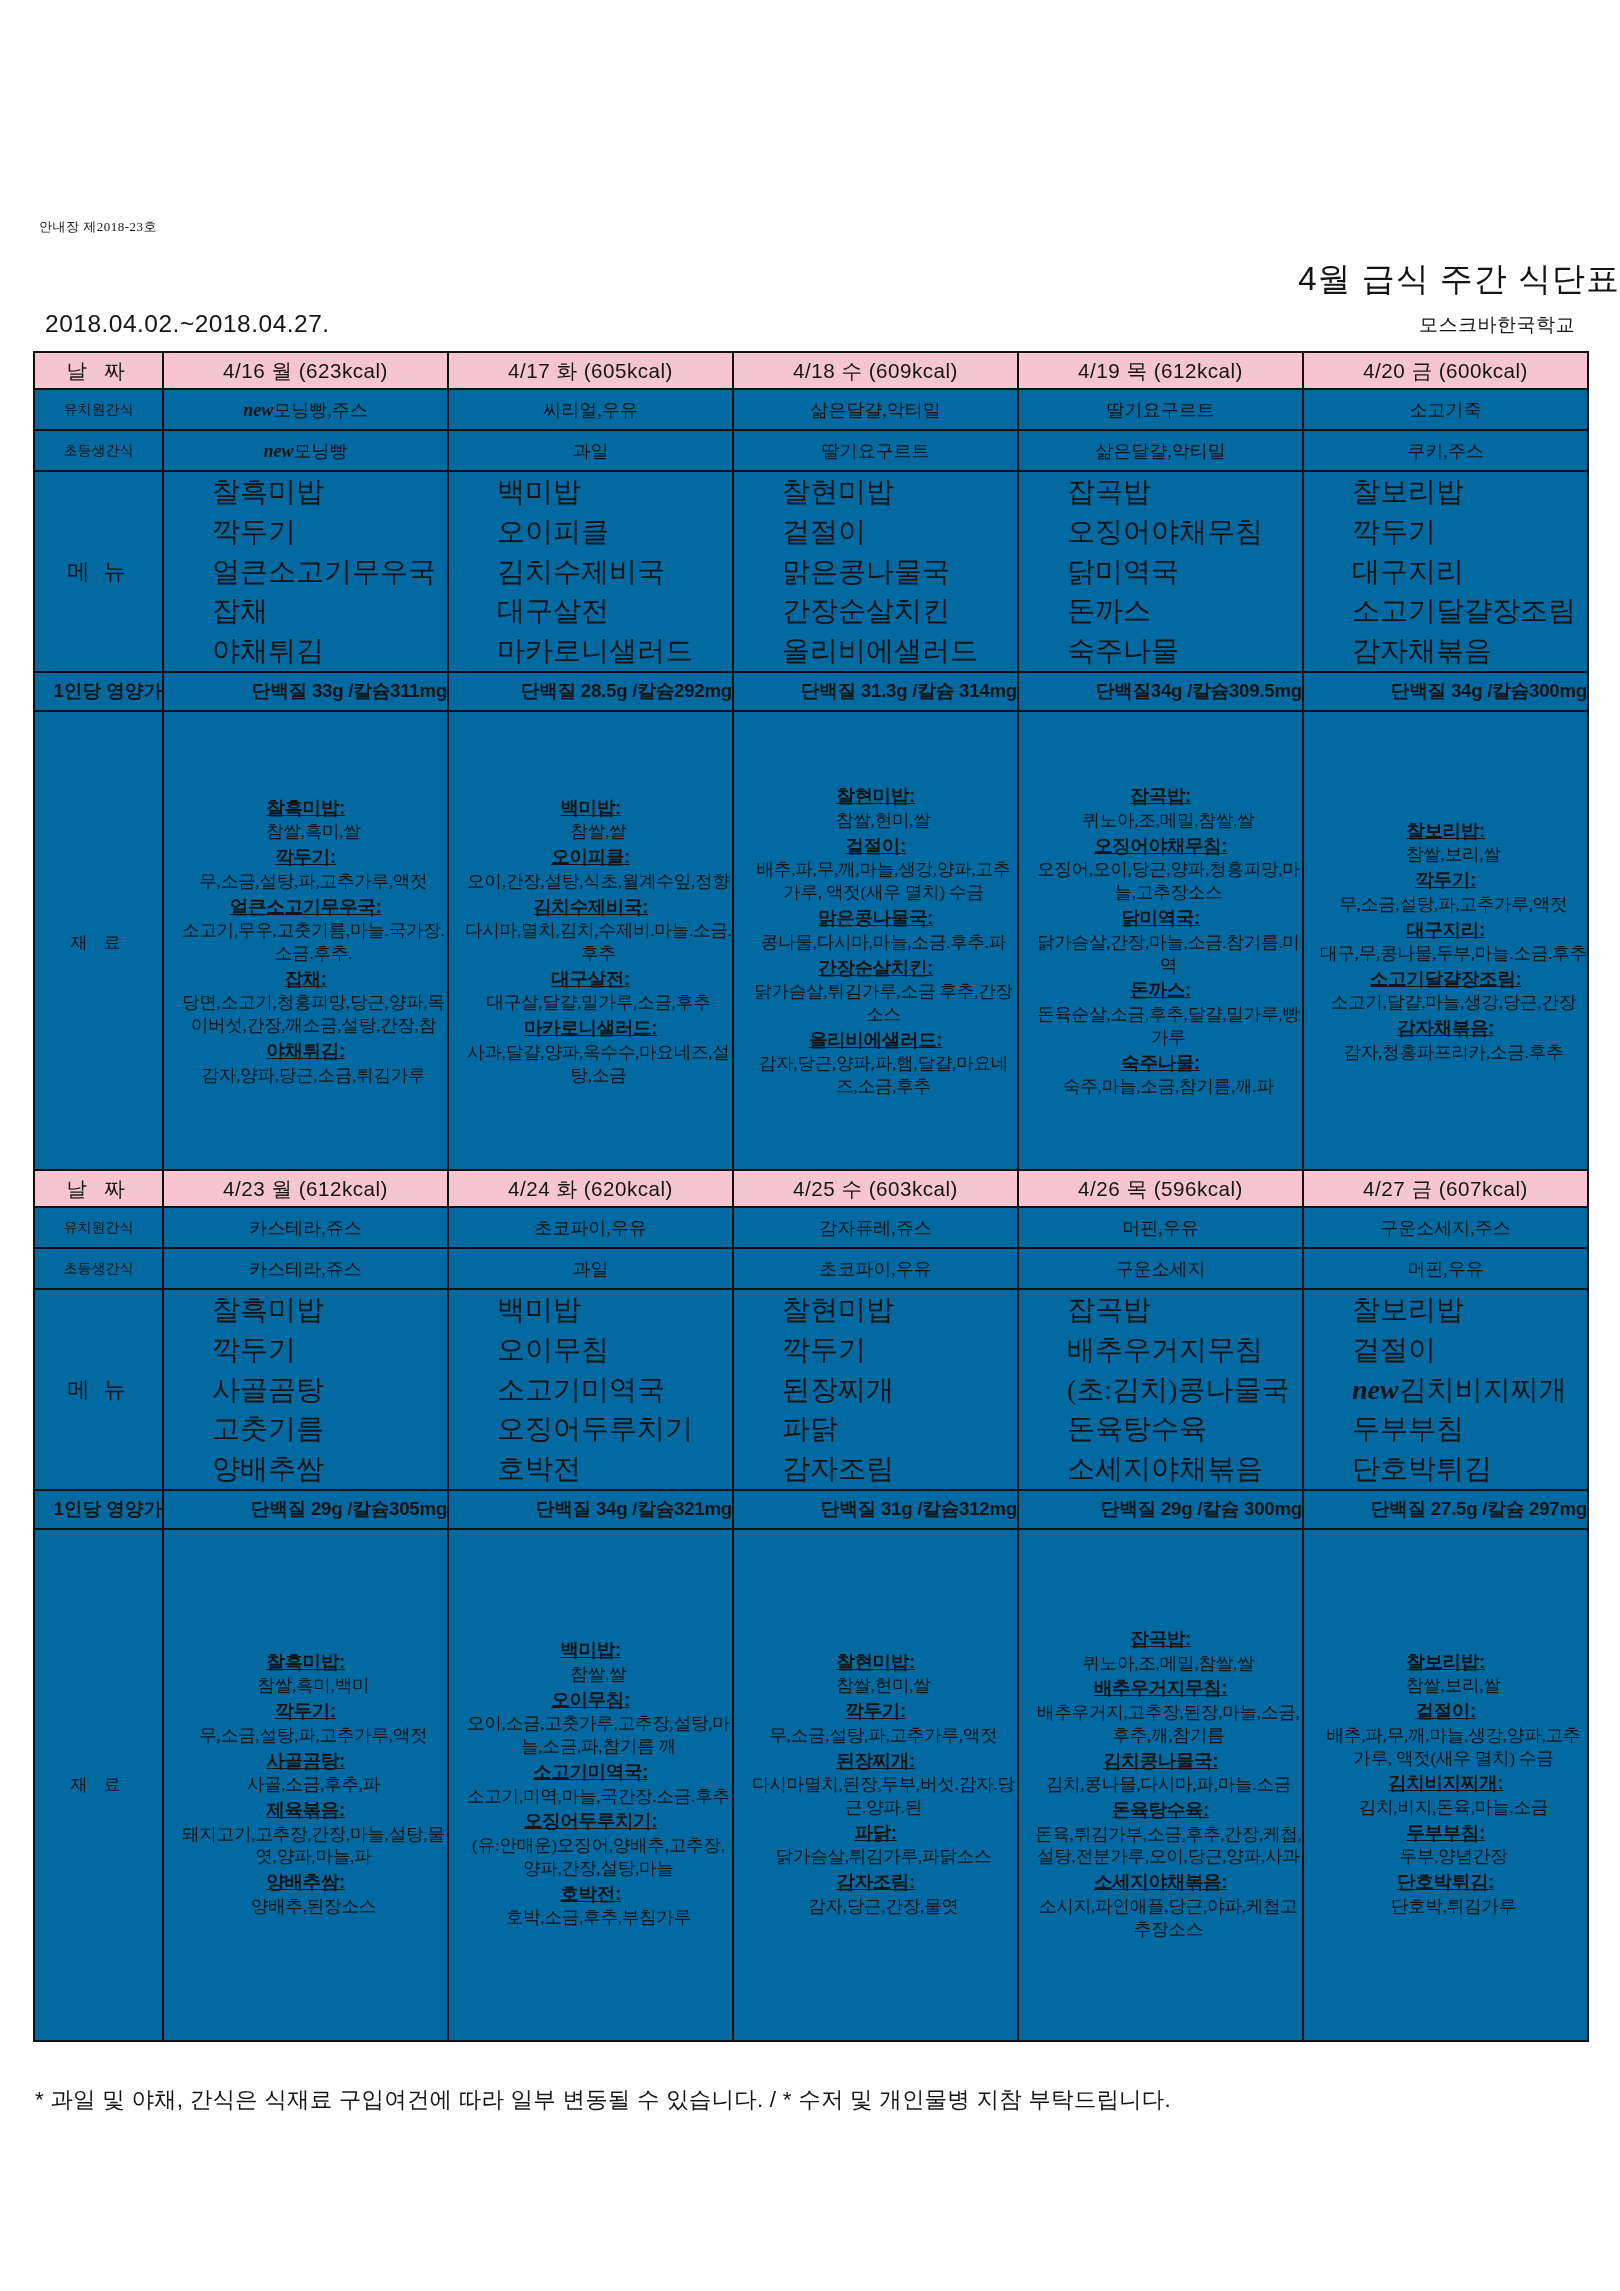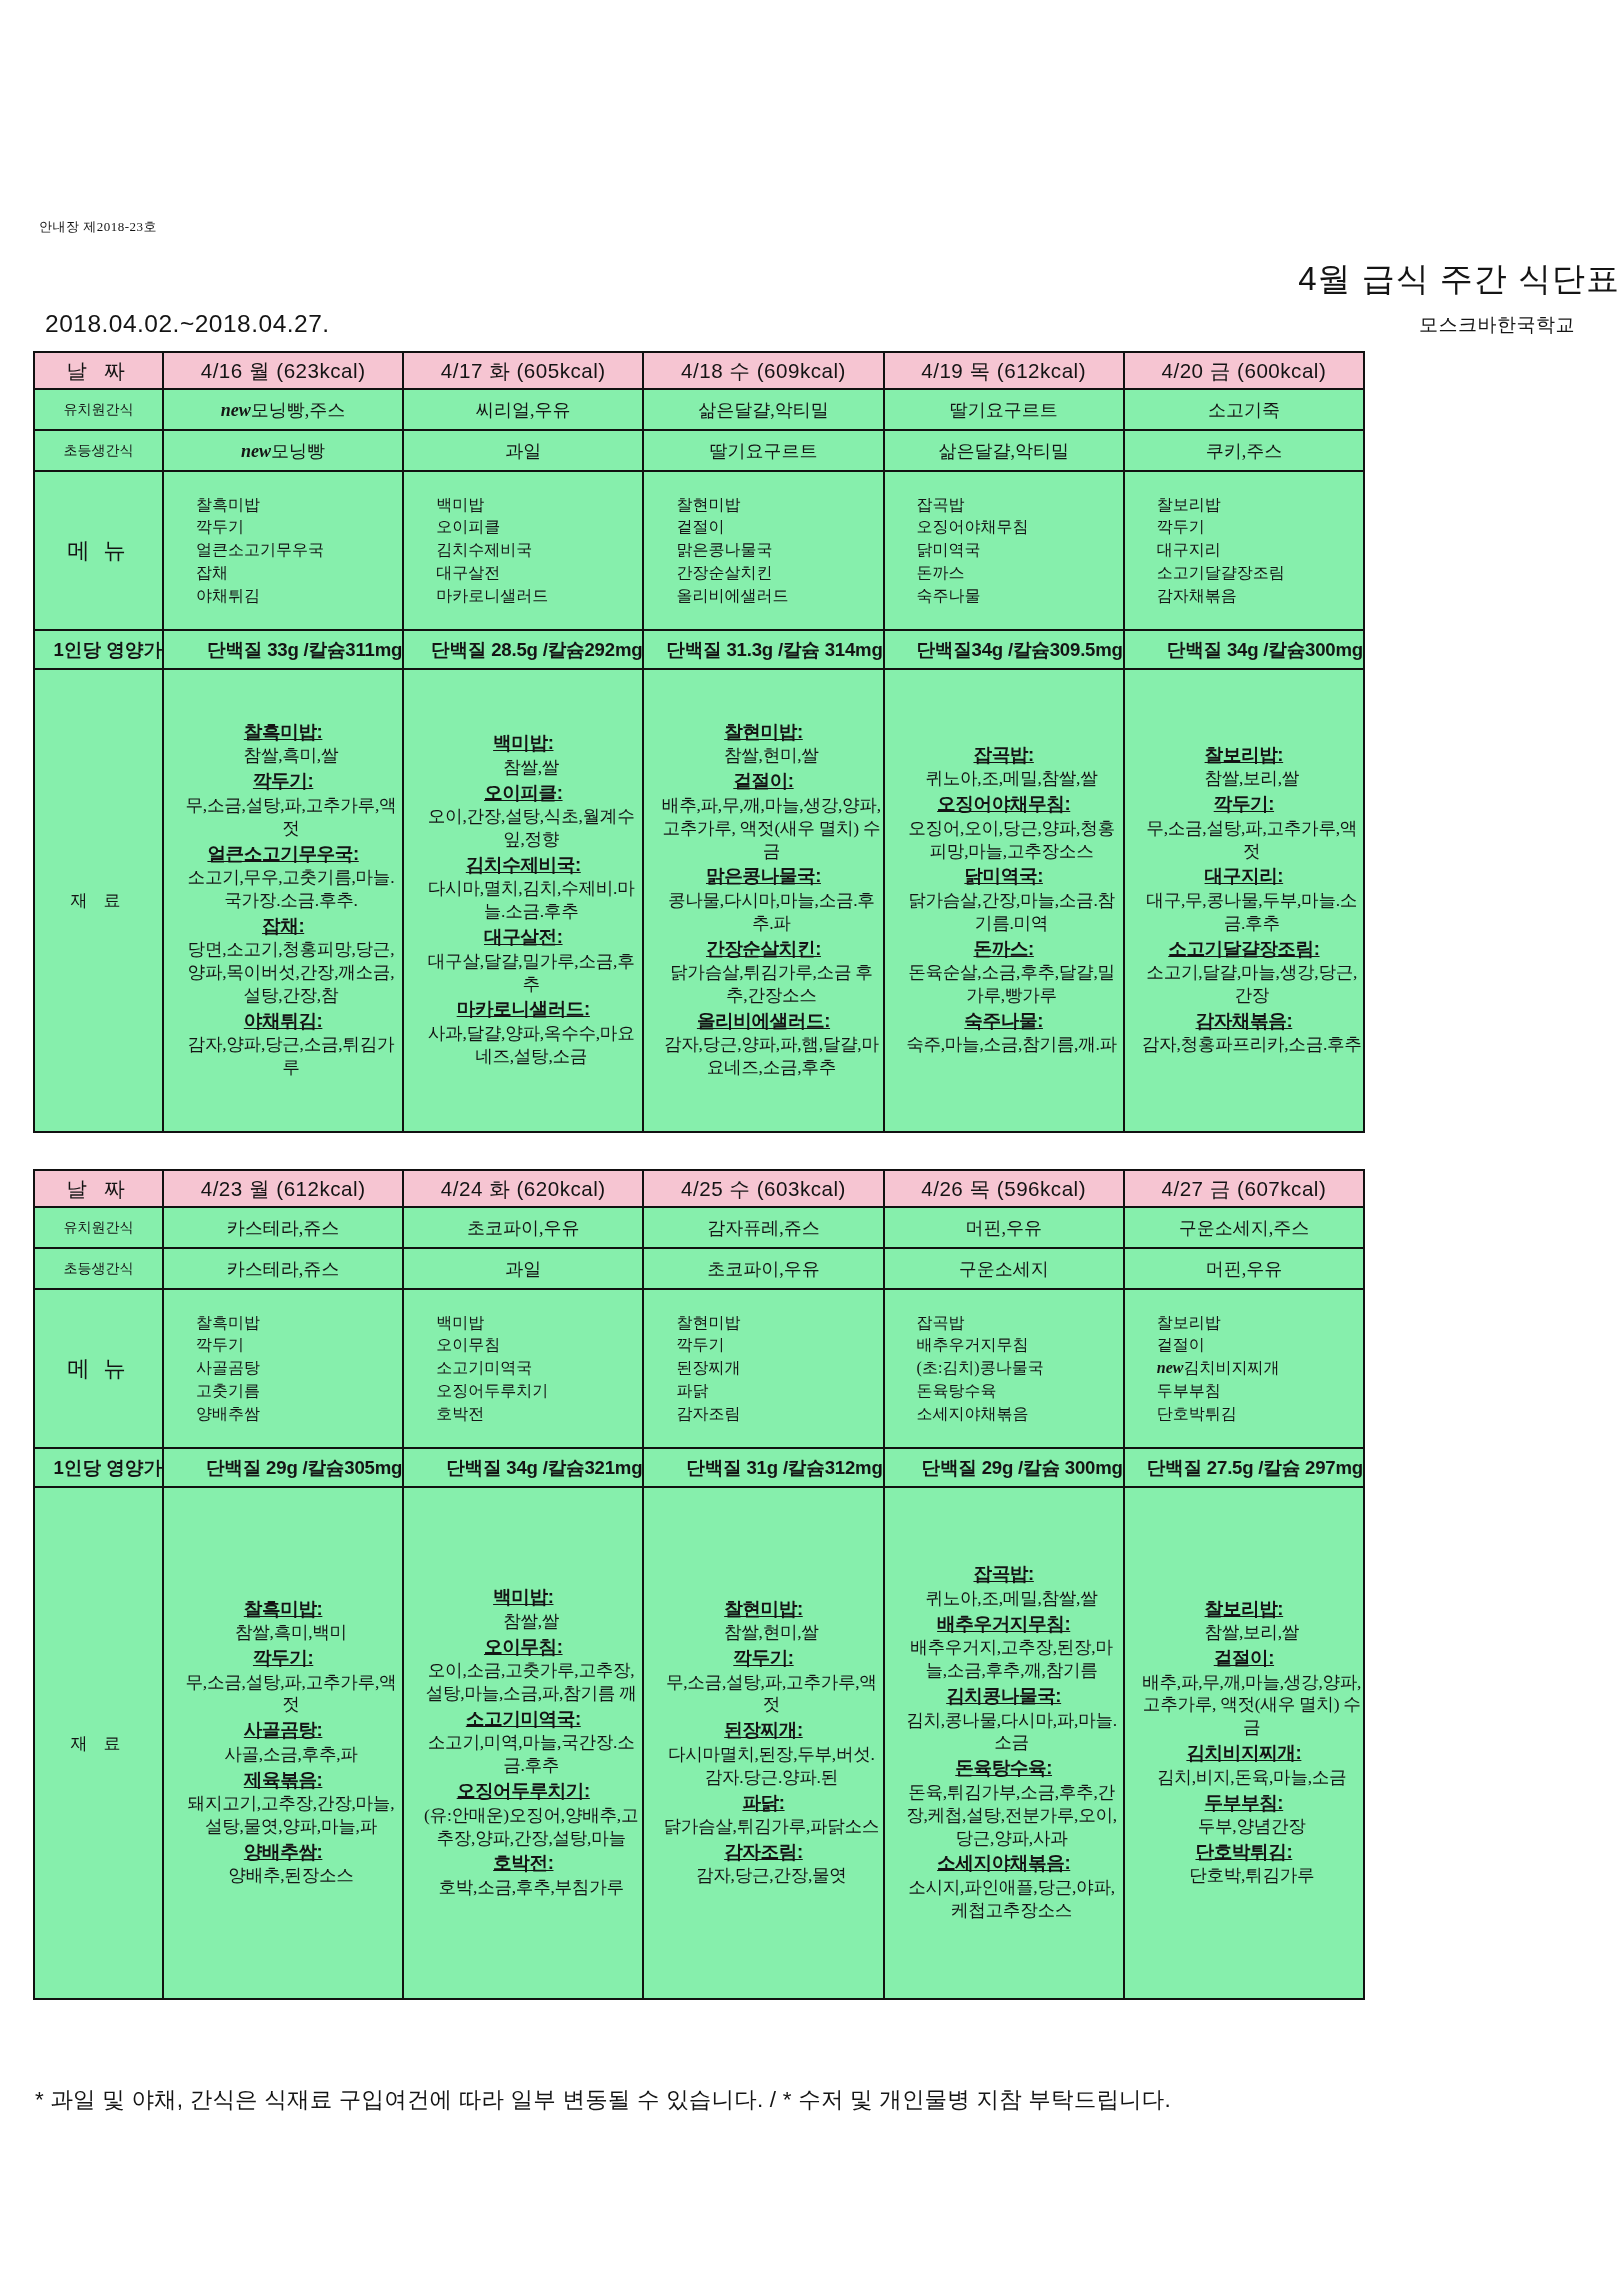--- a/index.html
+++ b/index.html
@@ -57,24 +57,24 @@
     top: 312px;
     font-size: 19px;
     font-family: "Liberation Sans", sans-serif;
     letter-spacing: 0.5px;
   }
 
   
   .menu-table {
     position: absolute;
     left: 33px;
-    width: 1332px;
+    width: 1556px;
     border-collapse: collapse;
     table-layout: fixed;
-    background: #86efac;
+    background: #0369a1;
   }
   .menu-table.t1 { top: 351px; }
   .menu-table.t2 { top: 1169px; }
 
   .menu-table td, .menu-table th {
     border: 2px solid #111;
     padding: 0;
     vertical-align: middle;
     text-align: center;
   }
@@ -108,23 +108,23 @@
   tr.menu-row td {
     height: 157px;
     vertical-align: middle;
   }
   tr.menu-row td.col-label {
     font-size: 22.5px;
     letter-spacing: 3.9px;
   }
   .menu-list {
     text-align: left;
-    padding-left: 32px;
+    padding-left: 48px;
     line-height: 1.42;
-    font-size: 16px;
+    font-size: 28px;
   }
   .menu-list .mi { display: block; white-space: nowrap; }
 
   tr.nutri-row td {
     height: 37px;
     font-size: 18.6px;
     font-family: "Liberation Sans", sans-serif;
     font-weight: bold;
     letter-spacing: -0.2px;
     text-align: right;

